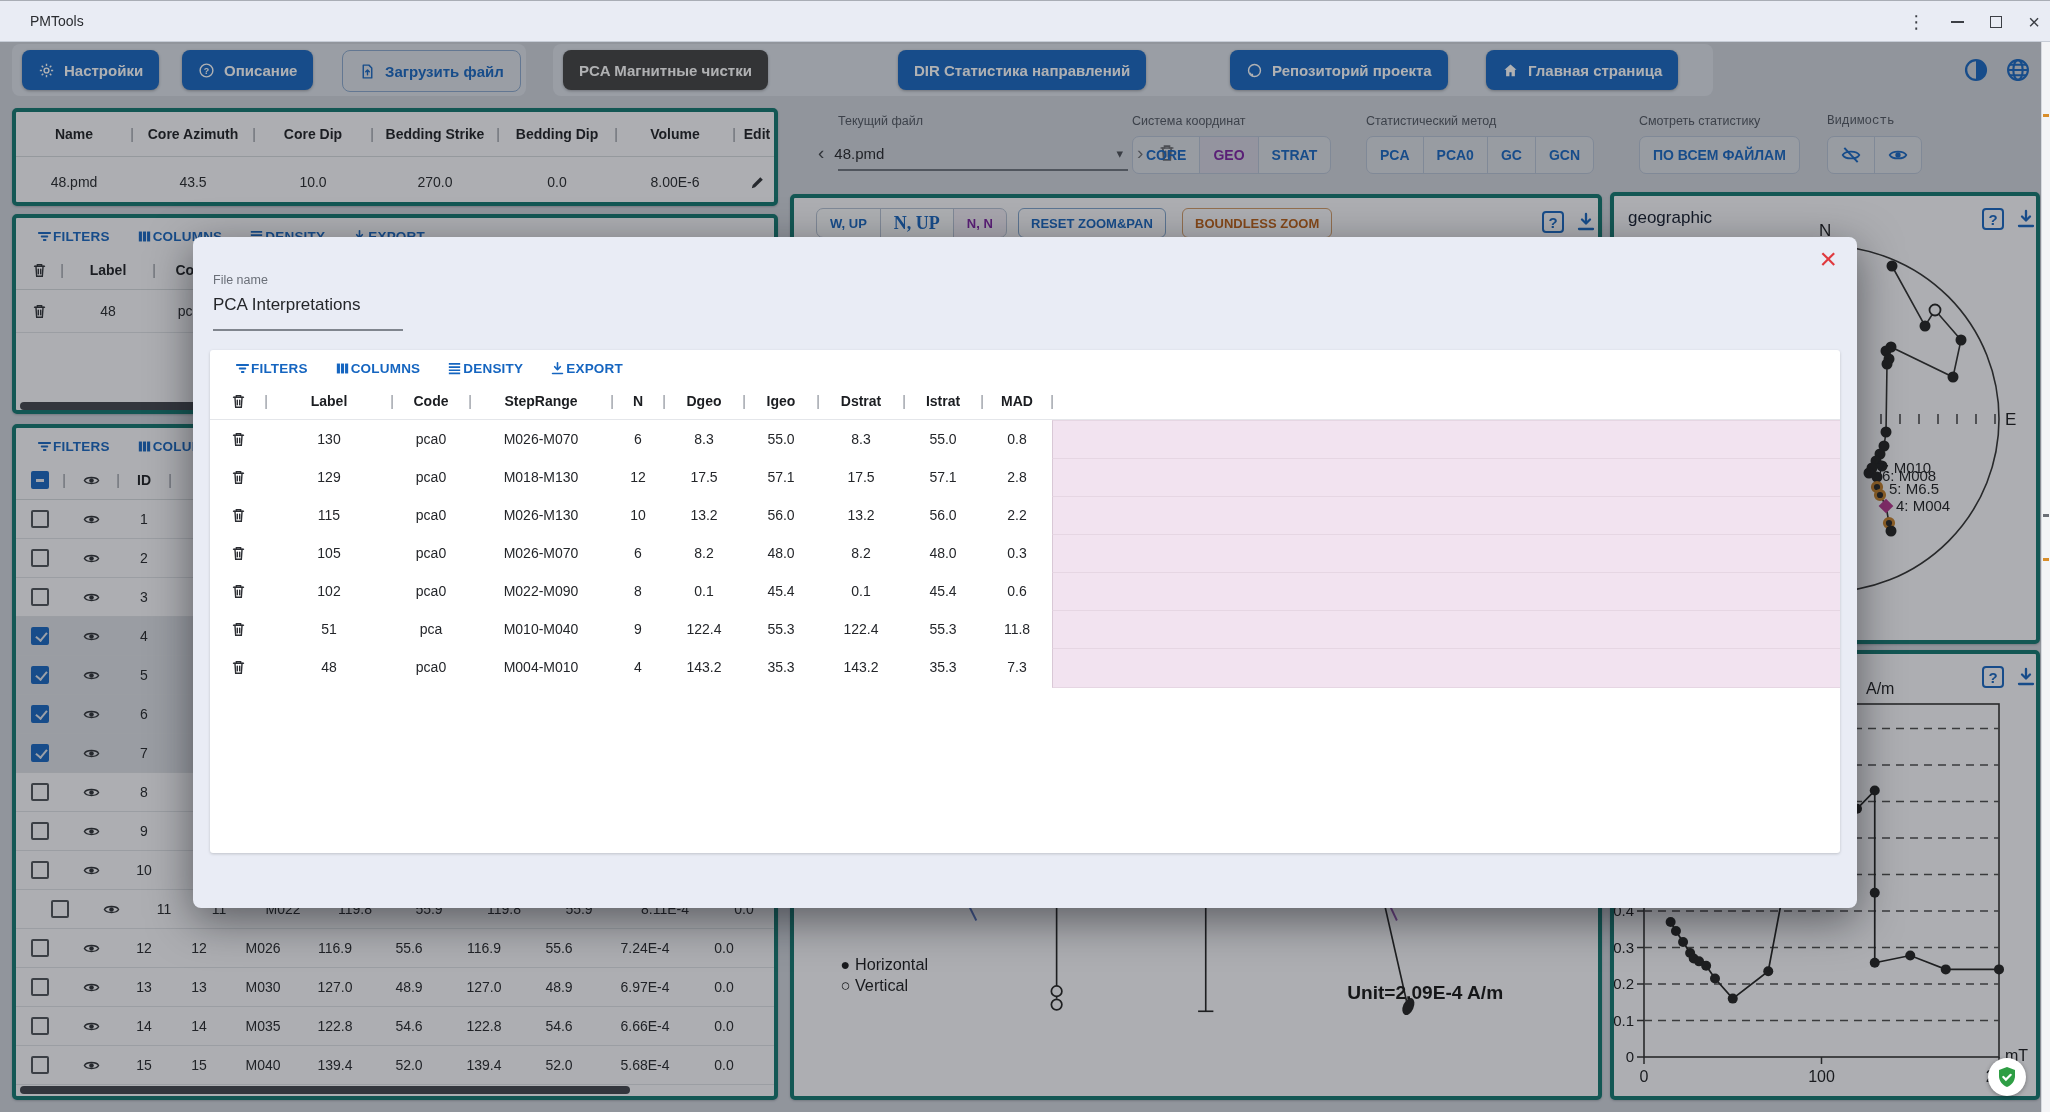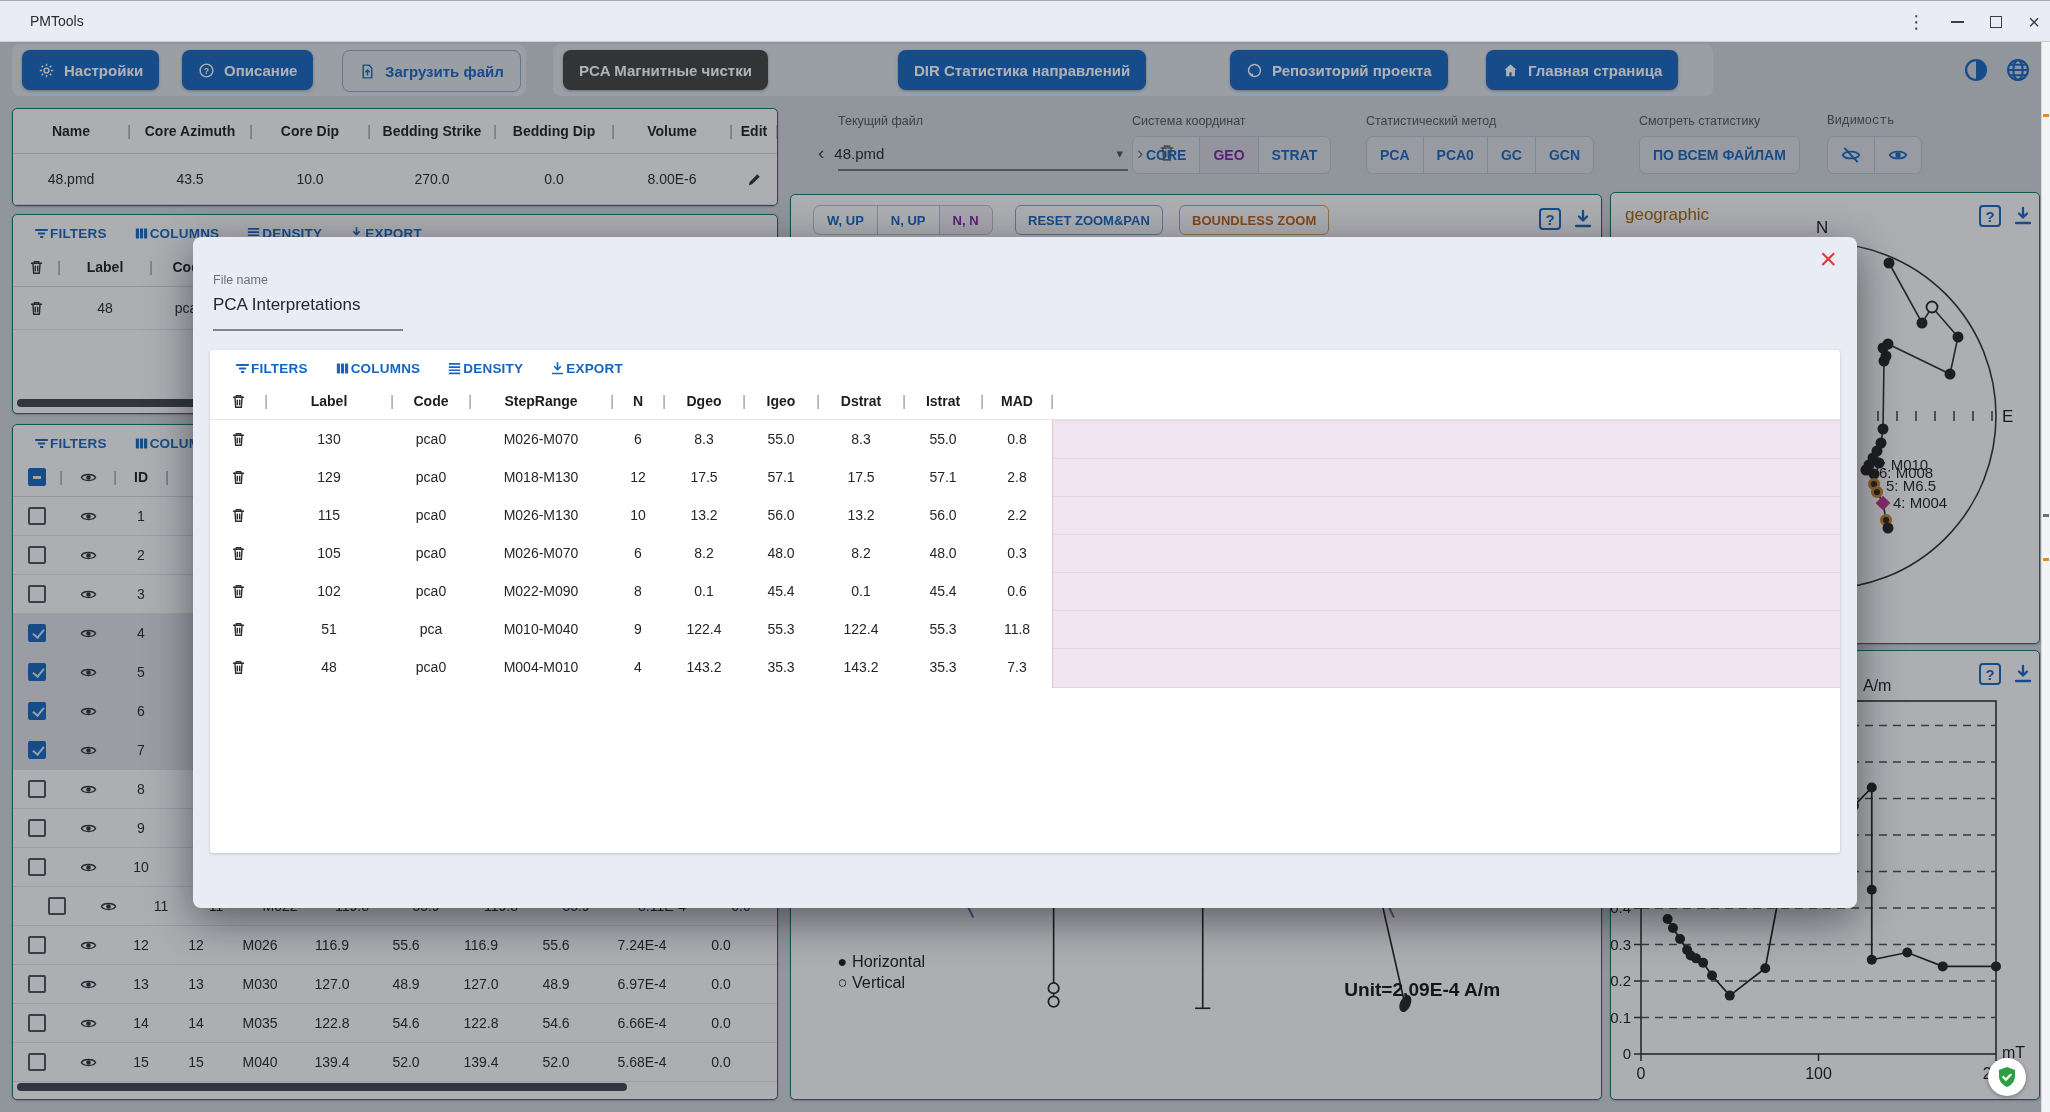--- a/index.html
+++ b/index.html
@@ -25,21 +25,21 @@
 
   .strip{position:absolute;background:#dde2ea;border-radius:8px;height:52px;top:2px;}
 
   .btn{position:absolute;top:8px;height:40px;display:flex;align-items:center;gap:9px;
     padding:0 16px;border-radius:8px;background:#1565c0;color:#fff;font-size:15px;font-weight:600;
     box-shadow:0 1px 3px rgba(0,0,0,.3);white-space:nowrap;}
   .btn.purple{background:#404040;}
   .btn.outline{background:transparent;border:1px solid #89a7cc;color:#1565c0;box-shadow:none;}
   .iconbtn{position:absolute;width:28px;height:28px;color:#1565c0;}
 
-  .panel{position:absolute;background:#fafbfd;border:1px solid #0f766e;border-radius:5px;
+  .panel{position:absolute;background:#fafbfd;border:4px solid #0f766e;border-radius:5px;
     box-shadow:0 1px 2px rgba(40,45,60,.25);box-sizing:border-box;overflow:hidden;}
 
   
   .gtb{display:flex;align-items:center;gap:26px;color:#1565c0;font-weight:700;font-size:13.5px;
     padding:10px 0 6px 20px;letter-spacing:.2px;}
   .gtb .it{display:flex;align-items:center;}
   .i17{width:17px;height:17px;flex:0 0 auto;}
 
   .grid-h,.grid-r{display:grid;align-items:center;}
   .grid-h{font-weight:700;font-size:14px;color:#1b1d21;border-bottom:1px solid #d6dade;height:38px;}
@@ -713,21 +713,21 @@
       <span class="s">
           <svg style="width:20px;height:20px;">
             <use href="#i-eye"></use>
           </svg>
         </span>
     </div>
 
     <div class="panel" style="left:790px;top:152px;width:812px;height:906px;">
       <div class="seg" style="left:22px;top:10px;height:30px;">
         <span class="s" style="font-size:13px;">W, UP</span>
-        <span class="s" style="font-size:13px;">N, UP</span>
+        <span class="s" style="font-size:18px;font-family:Liberation Serif, serif;">N, UP</span>
         <span class="s sel-purple" style="font-size:13px;">N, N</span>
       </div>
       <div class="chip blue" style="left:224px;top:10px;">RESET ZOOM&amp;PAN</div>
       <div class="chip orange" style="left:388px;top:10px;">BOUNDLESS ZOOM</div>
       <div class="helpbox" style="left:748px;top:13px;">?</div>
       <svg class="iconbtn" style="left:780px;top:12px;width:24px;height:24px;">
           <use href="#i-export"></use>
         </svg>
 
       <svg class="abs" style="left:0;top:40px;" width="812" height="866" viewBox="0 40 812 906">
@@ -744,21 +744,21 @@
         <ellipse cx="624" cy="844" rx="5.5" ry="9.5" transform="rotate(24 624 844)" fill="#1f1f1f"></ellipse>
         <g font-size="17" fill="#17181b">
           <text x="30" y="806"><tspan>●</tspan> <tspan>Horizontal</tspan></text>
           <text x="30" y="828"><tspan>○</tspan> <tspan>Vertical</tspan></text>
         </g>
         <text x="560" y="836" font-size="20" font-weight="bold" fill="#111">Unit=2.09E-4 A/m</text>
       </svg>
     </div>
 
     <div class="panel" style="left:1610px;top:150px;width:430px;height:452px;">
-      <div class="abs" style="left:14px;top:12px;font-size:17px;color:#a16207;">geographic</div>
+      <div class="abs" style="left:14px;top:12px;font-size:17px;color:#0f172a;">geographic</div>
       <div class="helpbox" style="left:368px;top:12px;">?</div>
       <svg class="iconbtn" style="left:400px;top:11px;width:24px;height:24px;">
           <use href="#i-export"></use>
         </svg>
       <svg class="abs" style="left:0;top:0;" width="430" height="452" viewBox="0 0 430 452">
         <circle cx="212" cy="223" r="173" fill="none" stroke="#2e2e2e" stroke-width="1.6"></circle>
         <g stroke="#2e2e2e" stroke-width="1.4">
           <line x1="267" y1="218" x2="267" y2="228"></line>
             <line x1="286" y1="218" x2="286" y2="228"></line>
           <line x1="305" y1="218" x2="305" y2="228"></line>

